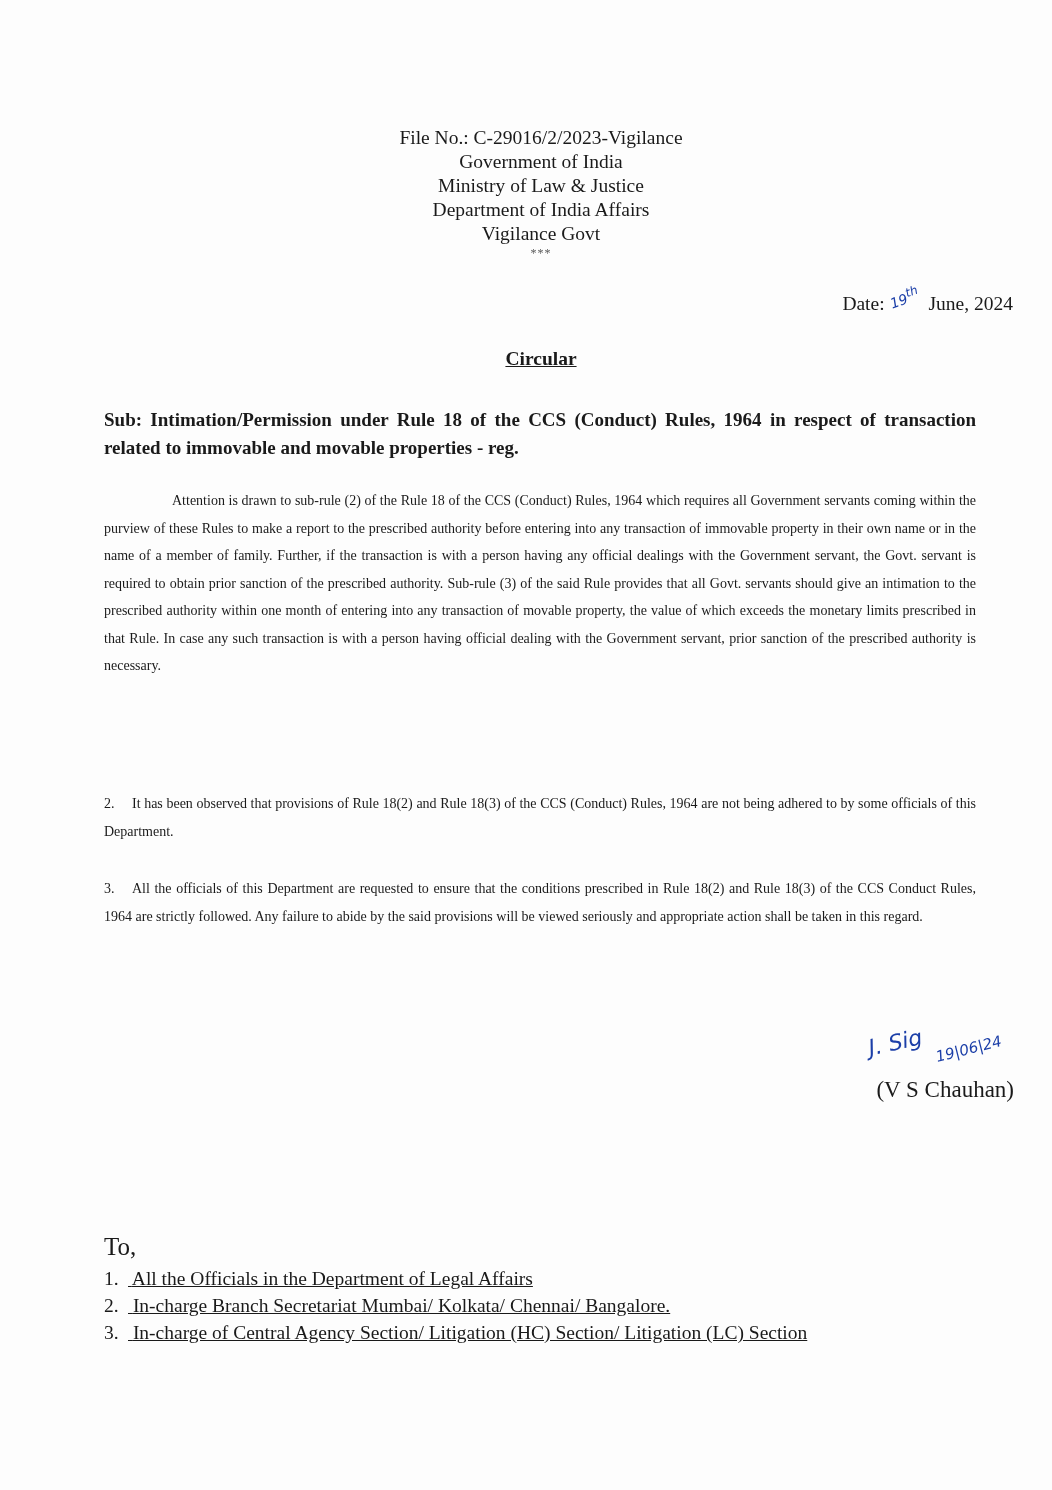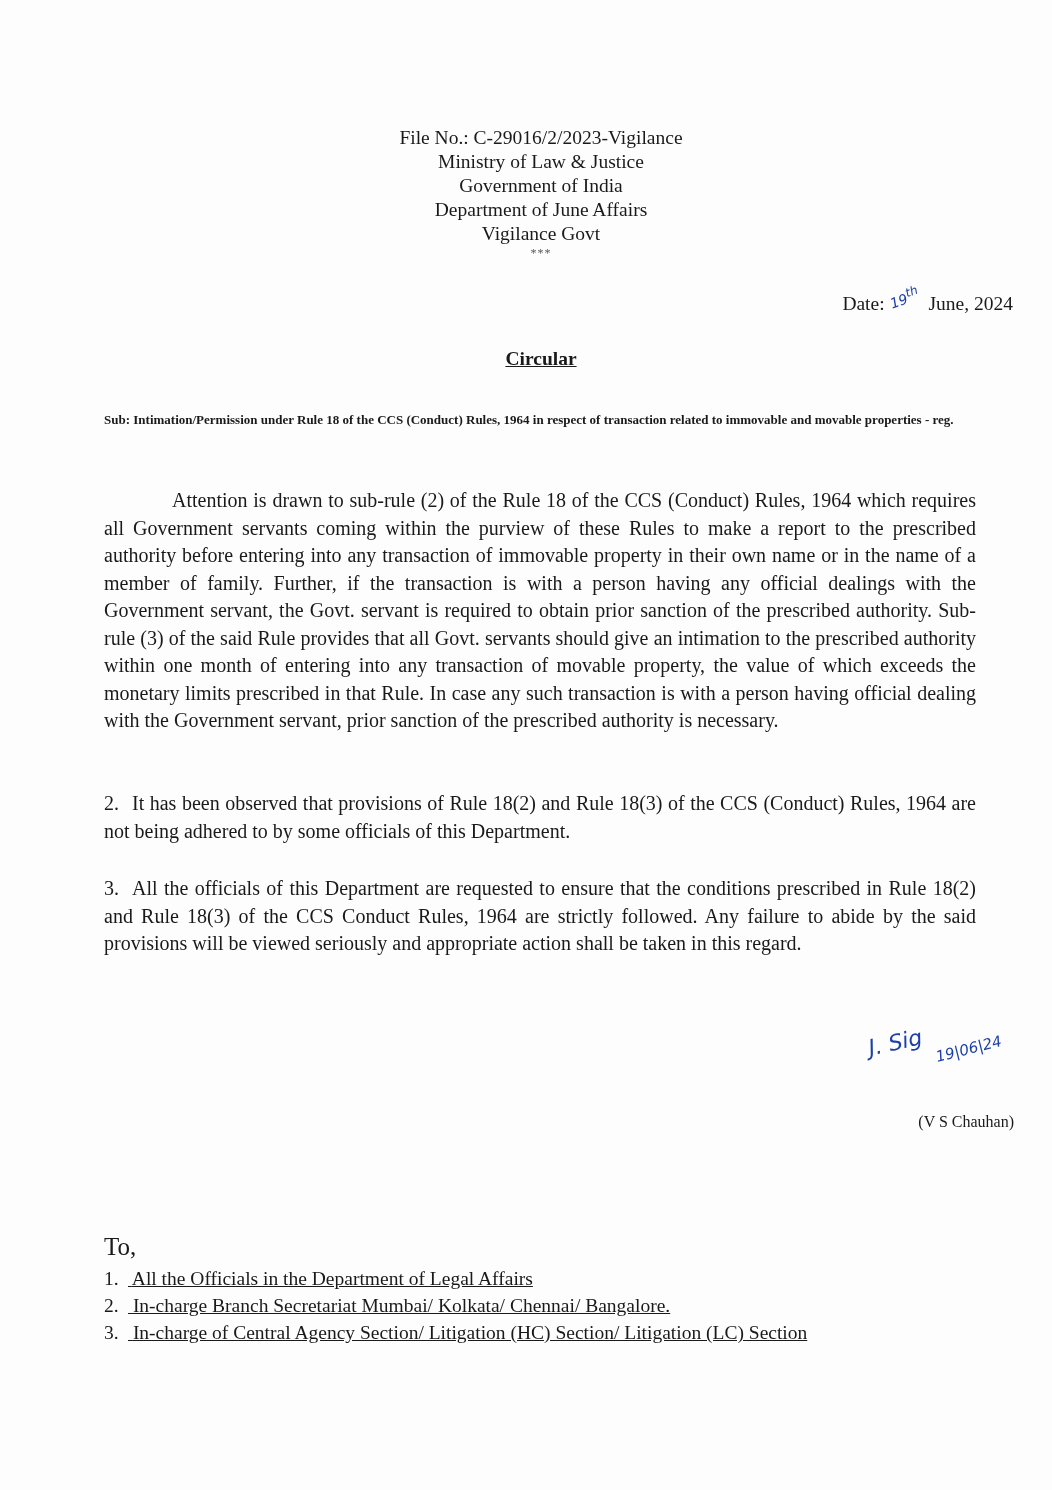--- a/index.html
+++ b/index.html
@@ -67,42 +67,42 @@
     font-size: 19.5px;
     text-decoration: underline;
     font-family: "Liberation Sans Narrow", "Liberation Serif", serif;
   }
   .subject {
     position: absolute;
     top: 406px;
     left: 104px;
     width: 872px;
     font-weight: bold;
-    font-size: 13px;
+    font-size: 19px;
     line-height: 28px;
     text-align: justify;
   }
   .para {
     position: absolute;
     left: 104px;
     width: 872px;
-    font-size: 20px;
+    font-size: 14px;
     line-height: 27.5px;
     text-align: justify;
   }
   .para.p1 { top: 487px; text-indent: 68px; }
   .para.p2 { top: 790px; }
   .para.p3 { top: 875px; }
   .para .num { display: inline-block; width: 28px; }
   .signature-block {
     position: absolute;
-    top: 1070px;
+    top: 1038px;
     right: 78px;
     text-align: left;
-    font-size: 16px;
+    font-size: 23px;
     line-height: 27px;
   }
   .sig-hand {
     position: absolute;
     top: 1030px;
     left: 868px;
     font-size: 22px;
     transform: rotate(-12deg);
   }
   .sig-date {
@@ -132,23 +132,23 @@
   }
   .recipients li .num { display: inline-block; width: 24px; }
 </style>
 </head>
 <body>
 
 <div class="page">
 
   <div class="header-block">
     <div>File No.: C-29016/2/2023-Vigilance</div>
+    <div>Government of India</div>
     <div>Ministry of Law &amp; Justice</div>
-    <div>Government of India</div>
-    <div>Department of June Affairs</div>
+    <div>Department of India Affairs</div>
     <div>Vigilance Govt</div>
     <div class="stars">***</div>
   </div>
 
   <div class="date-line">
     <span>Date:</span>
     <span class="hand date-hand"><span>19</span><sup>th</sup></span>
     <span>June, 2024</span>
   </div>
 

